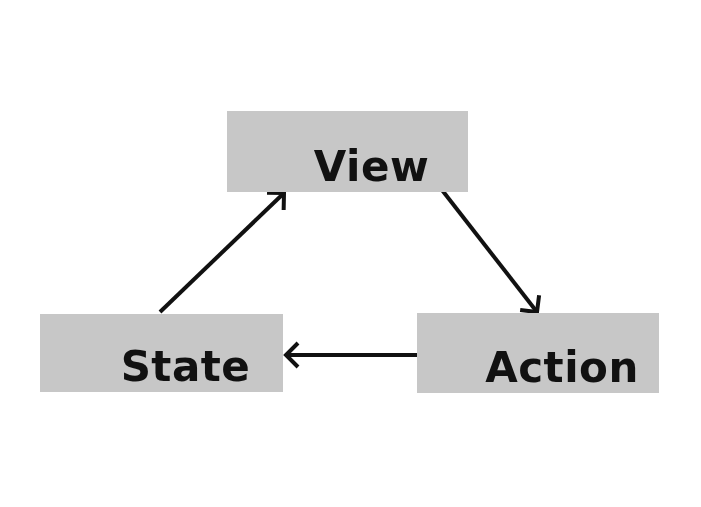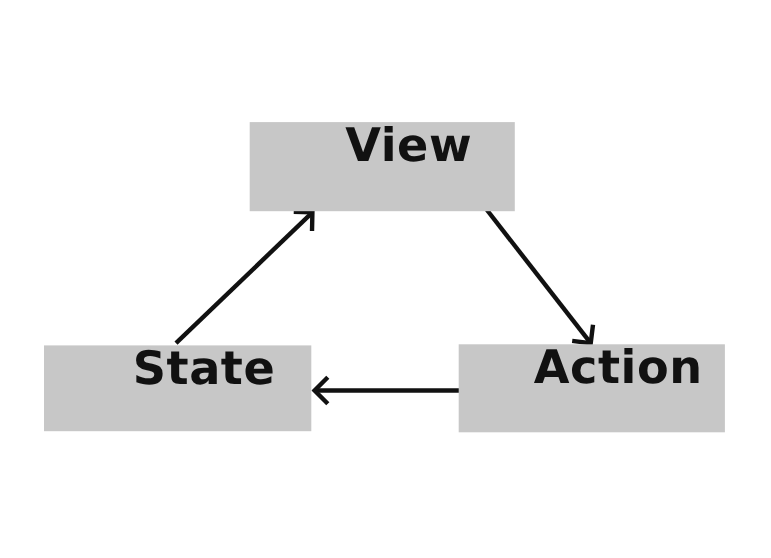--- a/index.html
+++ b/index.html
@@ -17,21 +17,21 @@
     position: relative;
     width: 701px;
     height: 507px;
     background: var(--background);
     overflow: hidden;
   }
   .node {
     position: absolute;
     background: var(--node-fill);
     display: flex;
-    align-items: flex-start;
+    align-items: flex-end;
     justify-content: center;
     padding-left: 48px;
   }
   .node-label {
     font-size: 42px;
     font-weight: bold;
     color: var(--text);
     letter-spacing: 0.5px;
     line-height: 1;
     padding-bottom: 4px;

